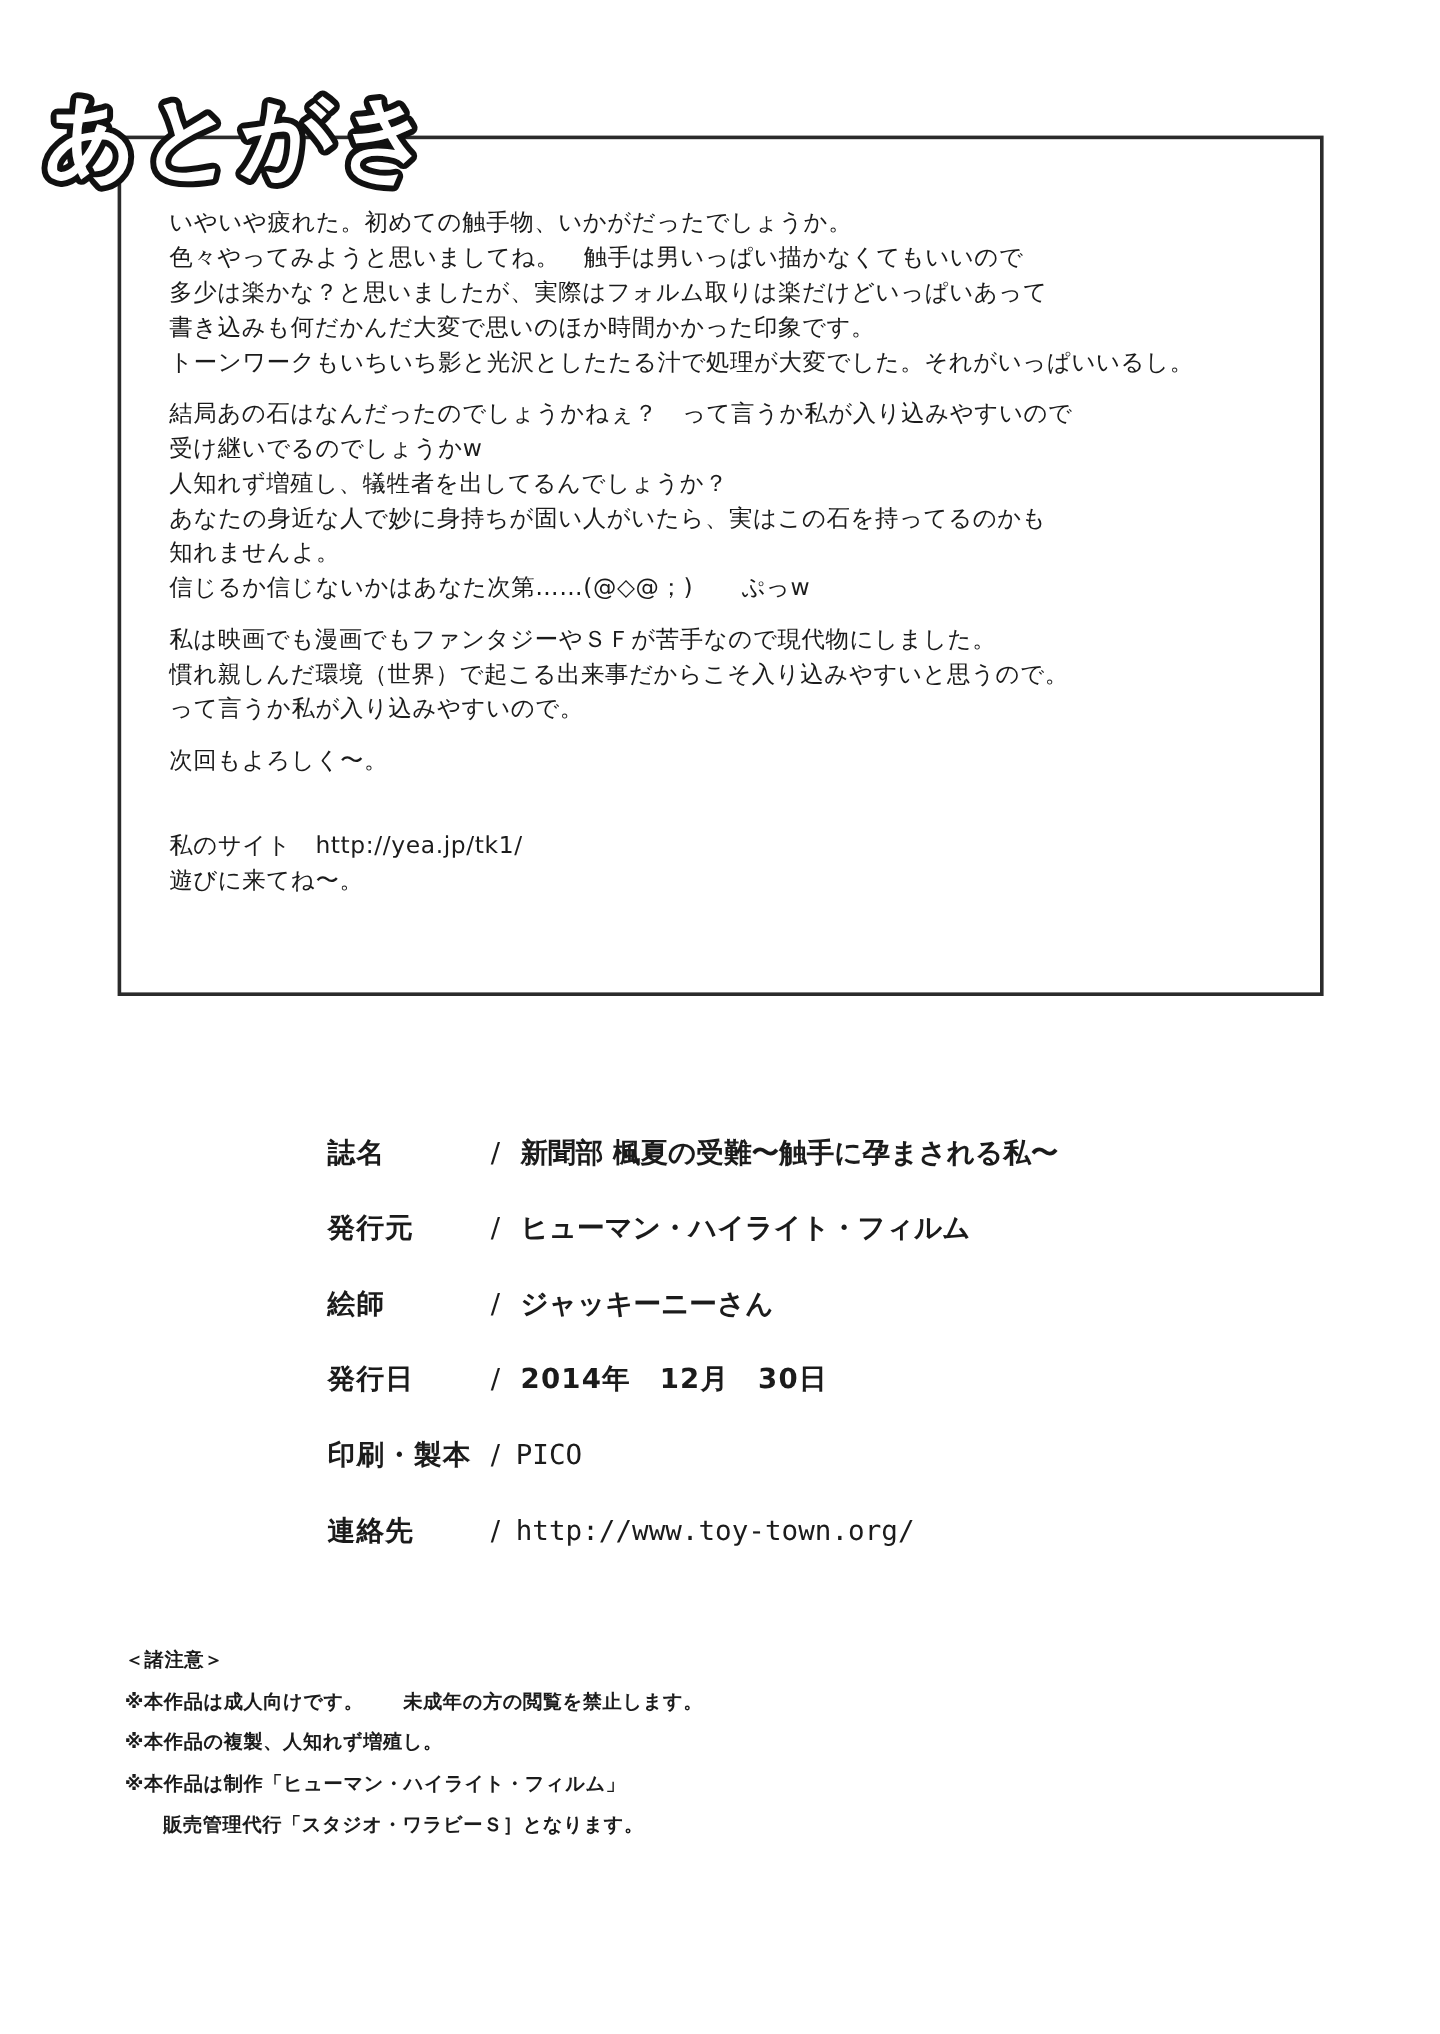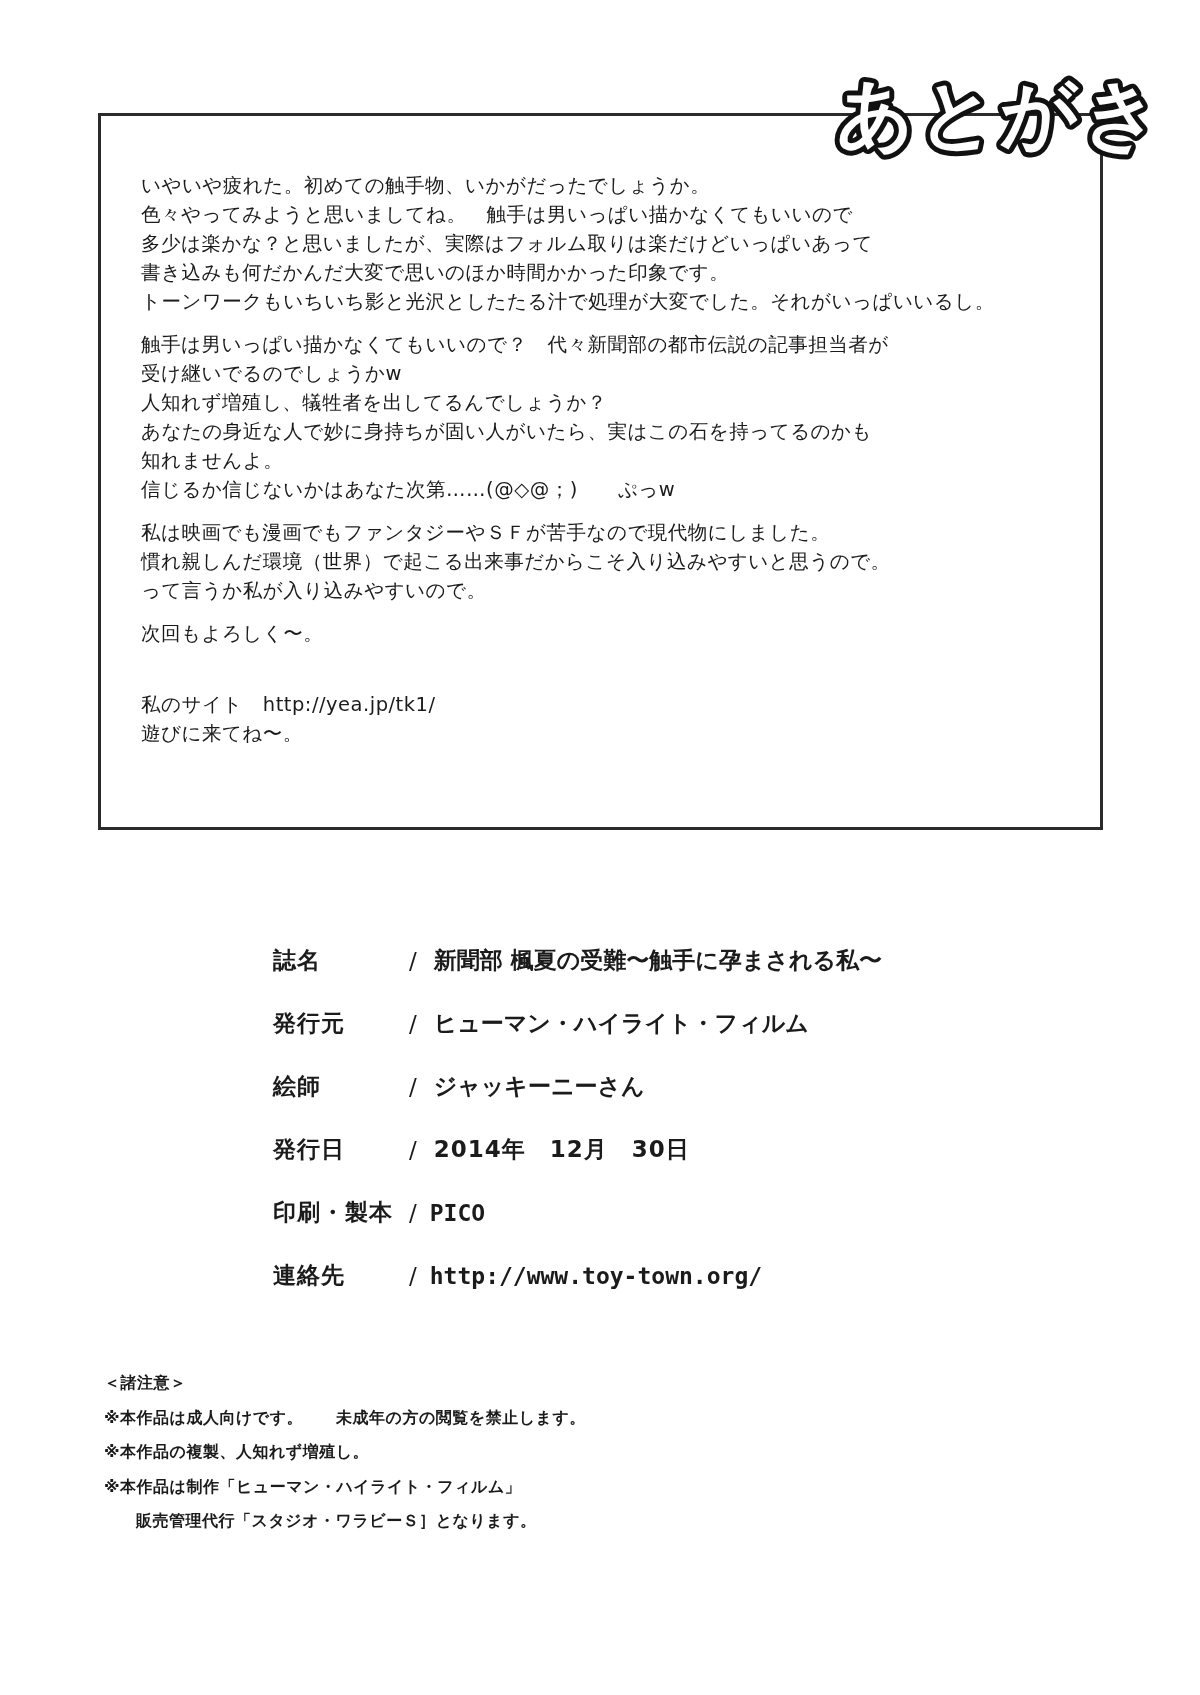--- a/index.html
+++ b/index.html
@@ -26,24 +26,23 @@
     box-sizing: border-box;
     background: transparent;
   }
   
   .title-wrap {
     position: absolute;
     left: 0;
     right: 0;
     top: 36px;
     display: flex;
-    justify-content: flex-end;
+    justify-content: flex-start;
     z-index: 3;
     pointer-events: none;
-    padding-left: 20px;
   }
   .title-wrap svg { display: block; }
   .title-text {
     font-family: "DejaVu Sans", sans-serif;
     font-weight: bold;
     font-size: 76px;
     letter-spacing: 4px;
     fill: #ffffff;
     stroke: #111111;
     stroke-width: 10px;
@@ -82,21 +81,21 @@
   }
   .clabel {
     width: 136px;
     font-weight: bold;
     flex: 0 0 auto;
   }
   .csep { flex: 0 0 auto; }
   .cval { margin-left: 12px; }
   .crow.gap-wide .cval { margin-left: 16px; }
   .cval.serif { font-family: "DejaVu Serif", serif; font-weight: bold; letter-spacing: 0; }
-  .cval.mono  { font-family: "DejaVu Sans Mono", monospace; font-weight: bold; letter-spacing: 0; }
+  .cval.mono  { font-family: "DejaVu Sans Mono", monospace; font-weight: normal; letter-spacing: 0; }
   .cval.gothic { font-weight: bold; }
   
   .notices {
     position: absolute;
     left: 104px;
     top: 1366px;
     font-size: 16px;
     font-weight: bold;
     line-height: 34.5px;
     letter-spacing: 0.5px;
@@ -117,21 +116,21 @@
 
 <div class="afterword-text">
   <div class="para">
     <span class="line">いやいや疲れた。初めての触手物、いかがだったでしょうか。</span>
     <span class="line">色々やってみようと思いましてね。　触手は男いっぱい描かなくてもいいので</span>
     <span class="line">多少は楽かな？と思いましたが、実際はフォルム取りは楽だけどいっぱいあって</span>
     <span class="line">書き込みも何だかんだ大変で思いのほか時間かかった印象です。</span>
     <span class="line">トーンワークもいちいち影と光沢としたたる汁で処理が大変でした。それがいっぱいいるし。</span>
   </div>
   <div class="para">
-    <span class="line">触手は男いっぱい描かなくてもいいので？　代々新聞部の都市伝説の記事担当者が</span>
+    <span class="line">結局あの石はなんだったのでしょうかねぇ？　って言うか私が入り込みやすいので</span>
     <span class="line">受け継いでるのでしょうかw</span>
     <span class="line">人知れず増殖し、犠牲者を出してるんでしょうか？</span>
     <span class="line">あなたの身近な人で妙に身持ちが固い人がいたら、実はこの石を持ってるのかも</span>
     <span class="line">知れませんよ。</span>
     <span class="line">信じるか信じないかはあなた次第……(@◇@；)　　ぷっw</span>
   </div>
   <div class="para">
     <span class="line">私は映画でも漫画でもファンタジーやＳＦが苦手なので現代物にしました。</span>
     <span class="line">慣れ親しんだ環境（世界）で起こる出来事だからこそ入り込みやすいと思うので。</span>
     <span class="line">って言うか私が入り込みやすいので。</span>

